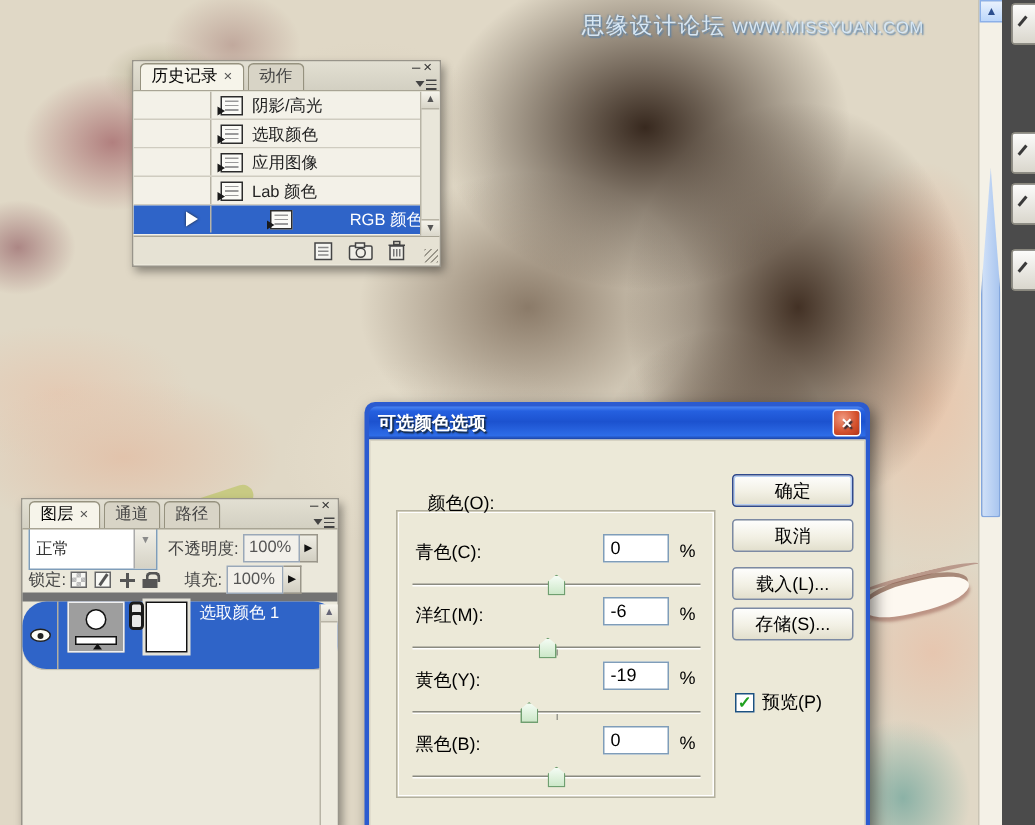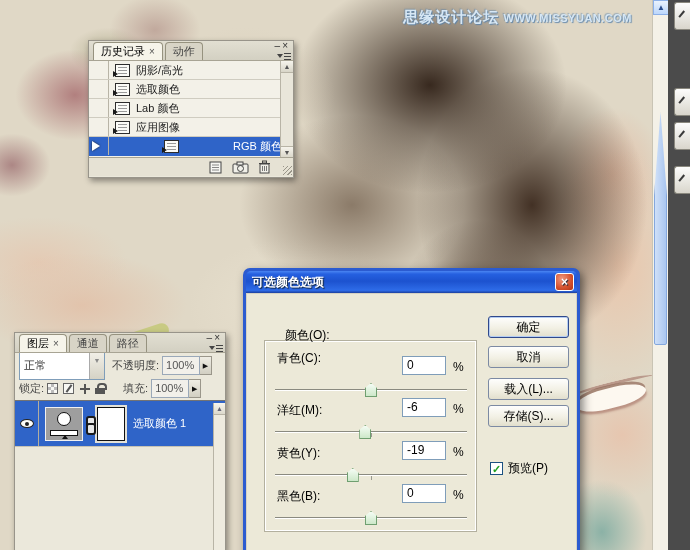--- a/index.html
+++ b/index.html
@@ -30,21 +30,21 @@
       radial-gradient(ellipse 150px 90px at 300px 305px, rgba(236,229,211,.7),transparent 75%);
   }
   #smile-teeth { left:575px; top:388px; width:72px; height:20px; background:#fdf8f0;
     border-radius:50%/60%; transform:rotate(-14deg); box-shadow:0 -3px 0 rgba(122,74,60,.55), 0 3px 2px rgba(150,90,80,.5); }
   #lip-line { left:570px; top:382px; width:84px; height:8px; border-top:3px solid rgba(140,80,70,.45);
     border-radius:50%; transform:rotate(-14deg); }
   #strap { left:112px; top:330px; width:58px; height:14px; background:rgba(197,201,124,.9);
     border-radius:8px; transform:rotate(-18deg); }
 
   
-  #watermark { right:20px; top:8px; color:#d6e7f5; font-weight:bold; white-space:nowrap;
+  #watermark { right:36px; top:8px; color:#d6e7f5; font-weight:normal; white-space:nowrap;
     text-shadow:1px 1px 1px rgba(90,130,170,.9), -1px -1px 1px rgba(90,130,170,.5); }
   #watermark .cn { font-size:15px; letter-spacing:1px; }
   #watermark .en { font-size:11px; letter-spacing:.5px; }
 
   
   #vscroll { left:652px; top:0; width:16px; height:550px; background:#f4f1e7; border-left:1px solid #c9c4b4; }
   #vscroll .arrow { width:16px; height:15px; background:linear-gradient(#eaf2fd,#bcd7fb); border:1px solid #8cb0e8;
     font-size:8px; color:#2c4f8f; text-align:center; line-height:14px; }
   #vscroll .thumb { position:absolute; left:1px; top:112px; width:13px; height:233px;
     background:linear-gradient(90deg,#cfe0f8,#aac6ef); border:1px solid #84a7dd; border-radius:2px; }
@@ -64,21 +64,21 @@
   .tab .tabx { font-size:10px; color:#555; margin-left:4px; }
   .winctl { position:absolute; right:3px; top:0; font-size:10px; color:#333; line-height:9px; letter-spacing:2px; }
   .flyout { position:absolute; right:2px; top:11px; width:14px; height:10px; }
   .flyout .tri { position:absolute; left:0; top:2px; width:0; height:0; border:3px solid transparent; border-top:4px solid #444; }
   .flyout .bars { position:absolute; left:7px; top:1px; width:7px; height:7px;
     background:repeating-linear-gradient(#444 0 1px, transparent 1px 3px); }
 
   
   #history { left:88px; top:40px; width:206px; height:138px; }
   #history .list { position:relative; height:97px; background:#f3f1e8; border-bottom:1px solid #a8a494; overflow:hidden; }
-  .hrow { display:flex; align-items:center; height:19px; border-bottom:1px solid #cfccc0; background:#f3f1e8; }
+  .hrow { display:flex; align-items:center; height:19px; border-bottom:1px solid #cfccc0; background:#f3f1e8;padding-left:32px; }
   .hrow .well { width:20px; align-self:stretch; border-right:1px solid #b8b4a6; position:relative; }
   .hrow .hicon { width:15px; height:13px; margin:0 6px 0 6px; background:#fbfbf7; border:1px solid #2c2c2c; position:relative; }
   .hrow .hicon::before { content:''; position:absolute; left:2px; top:2px; width:9px; height:7px;
     background:repeating-linear-gradient(#9a9a9a 0 1px, transparent 1px 3px); }
   .hrow .hicon::after { content:''; position:absolute; left:-3px; bottom:-1px; width:0; height:0;
     border:3px solid transparent; border-left:5px solid #1a1a1a; }
   .hrow.sel { background:#2f64c8; color:#fff; border-bottom-color:#2f64c8;justify-content:space-between; }
   .hrow.sel .pointer { position:absolute; left:3px; top:4px; width:0; height:0;
     border:5px solid transparent; border-left:8px solid #fff; filter:drop-shadow(0 0 1px #222); }
   #history .hscroll { position:absolute; right:0; top:0; width:13px; height:97px; background:#e9e6da; border-left:1px solid #b8b4a6; }
@@ -105,21 +105,21 @@
   .lk-checker { background-image:linear-gradient(45deg,#bbb 25%,transparent 25%,transparent 75%,#bbb 75%),
     linear-gradient(45deg,#bbb 25%,transparent 25%,transparent 75%,#bbb 75%); background-size:6px 6px; background-position:0 0,3px 3px; }
   .lk-brush::after { content:''; position:absolute; left:4px; top:0px; width:2px; height:9px; background:#555; transform:rotate(35deg); }
   .lk-move { border:none; background:none; }
   .lk-move::before { content:''; position:absolute; left:5px; top:1px; width:2px; height:10px; background:#555; }
   .lk-move::after { content:''; position:absolute; left:1px; top:5px; width:10px; height:2px; background:#555; }
   .lk-lock { border:none; background:none; }
   .lk-lock::before { content:''; position:absolute; left:2px; top:0; width:6px; height:5px;
     border:2px solid #555; border-bottom:none; border-radius:4px 4px 0 0; }
   .lk-lock::after { content:''; position:absolute; left:0; top:5px; width:10px; height:6px; background:#555; }
-  .lrow { display:flex; align-items:center; height:46px; border-bottom:1px solid #c6c2b4; background:#e9e6d9; position:relative; }
+  .lrow { display:flex; align-items:flex-start; height:46px; border-bottom:1px solid #c6c2b4; background:#e9e6d9; position:relative;border-radius:16px; }
   .lrow .eyewell { width:24px; align-self:stretch; border-right:1px solid #b2aea0; display:flex; align-items:center; justify-content:center; }
   .eye { width:14px; height:9px; border:1px solid #222; border-radius:50%; background:#fdfdf8; position:relative; }
   .eye::after { content:''; position:absolute; left:4px; top:2px; width:4px; height:4px; background:#222; border-radius:50%; }
   .lrow.sel { background:#2f64c8; color:#fff; }
   .adjthumb { width:38px; height:34px; margin-left:6px; background:#9e9e9e; border:1px solid #f0f0f0; position:relative; }
   .adjthumb .circ { position:absolute; left:11px; top:4px; width:14px; height:14px; border:1px solid #111; border-radius:50%; background:#fff; }
   .adjthumb .bar { position:absolute; left:4px; bottom:4px; width:28px; height:6px; background:#fff; border:1px solid #111; }
   .adjthumb .bar::after { content:''; position:absolute; left:11px; top:1px; width:0; height:0;
     border:3px solid transparent; border-bottom:4px solid #111; }
   .linkicon { width:8px; height:16px; margin:0 2px; position:relative; }
@@ -225,26 +225,26 @@
       <span>阴影/高光</span>
     </div>
     <div class="hrow" style="width:193px">
       <div class="well"></div>
       <div class="hicon"></div>
       <span>选取颜色</span>
     </div>
     <div class="hrow" style="width:193px">
       <div class="well"></div>
       <div class="hicon"></div>
-      <span>Lab 颜色</span>
+      <span>应用图像</span>
     </div>
     <div class="hrow" style="width:193px">
       <div class="well"></div>
       <div class="hicon"></div>
-      <span>应用图像</span>
+      <span>Lab 颜色</span>
     </div>
     <div class="hrow sel" style="width:193px">
       <div class="well">
           <div class="pointer"></div>
         </div>
       <div class="hicon"></div>
       <span>RGB 颜色</span>
     </div>
     <div class="hscroll">
       <div class="sarr">▲</div>
@@ -292,21 +292,21 @@
     <div class="combo" style="width:86px">
       <span class="cval">正常</span>
       <span class="cbtn">▼</span>
     </div>
     <span style="margin-left:4px;color:#444">不透明度:</span>
     <div class="numfield">
       <span class="nval">100%</span>
       <span class="nbtn">▶</span>
     </div>
   </div>
-  <div class="ctlrow" style="border-bottom:1px solid #737373">
+  <div class="ctlrow" style="border-bottom:6px solid #737373">
     <span style="color:#444">锁定:</span>
     <div class="locks">
       <span class="lockicon lk-checker"></span>
       <span class="lockicon lk-brush"></span>
       <span class="lockicon lk-move"></span>
       <span class="lockicon lk-lock"></span>
     </div>
     <span style="margin-left:14px;color:#444">填充:</span>
     <div class="numfield">
       <span class="nval">100%</span>
@@ -335,21 +335,21 @@
     <span>可选颜色选项</span>
     <div class="xclose"><span>×</span></div>
   </div>
   <div class="body">
     <div class="grpframe"></div>
 
     <div class="colorrow">
       <span>颜色(O):</span>
     </div>
 
-    <span class="sliderlbl" style="top:56px">青色(C):</span>
+    <span class="sliderlbl" style="top:66px">青色(C):</span>
     <span class="valbox" style="top:62px">0</span>
     <span class="pct" style="top:66px">%</span>
     <div class="track" style="top:89px">
       <div class="line"></div>
         <div class="tick"></div>
       <div class="thumb" style="left: calc(50% - 6px);"></div>
     </div>
 
     <span class="sliderlbl" style="top:108px">洋红(M):</span>
     <span class="valbox" style="top:104px">-6</span>

